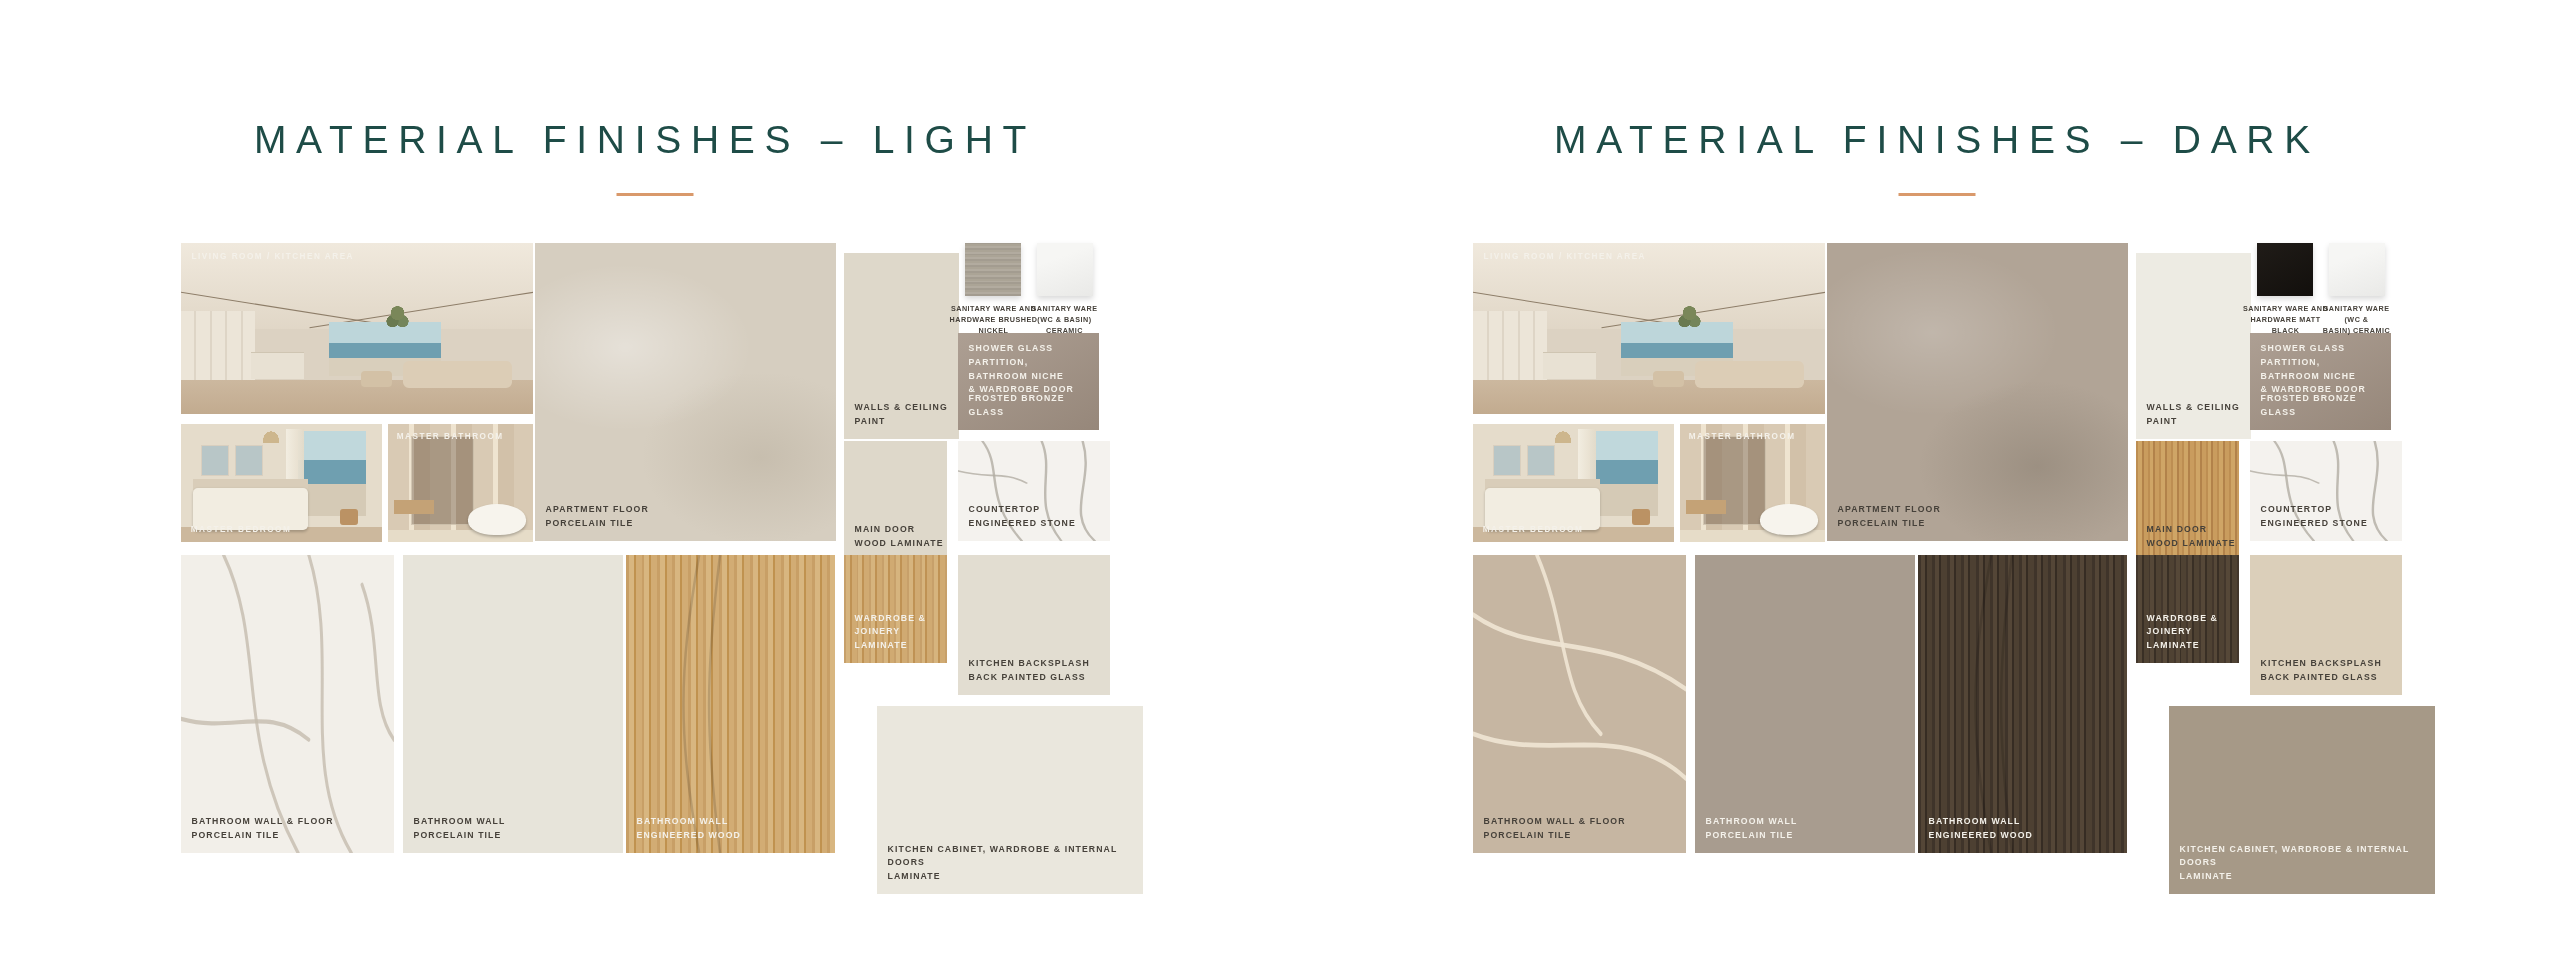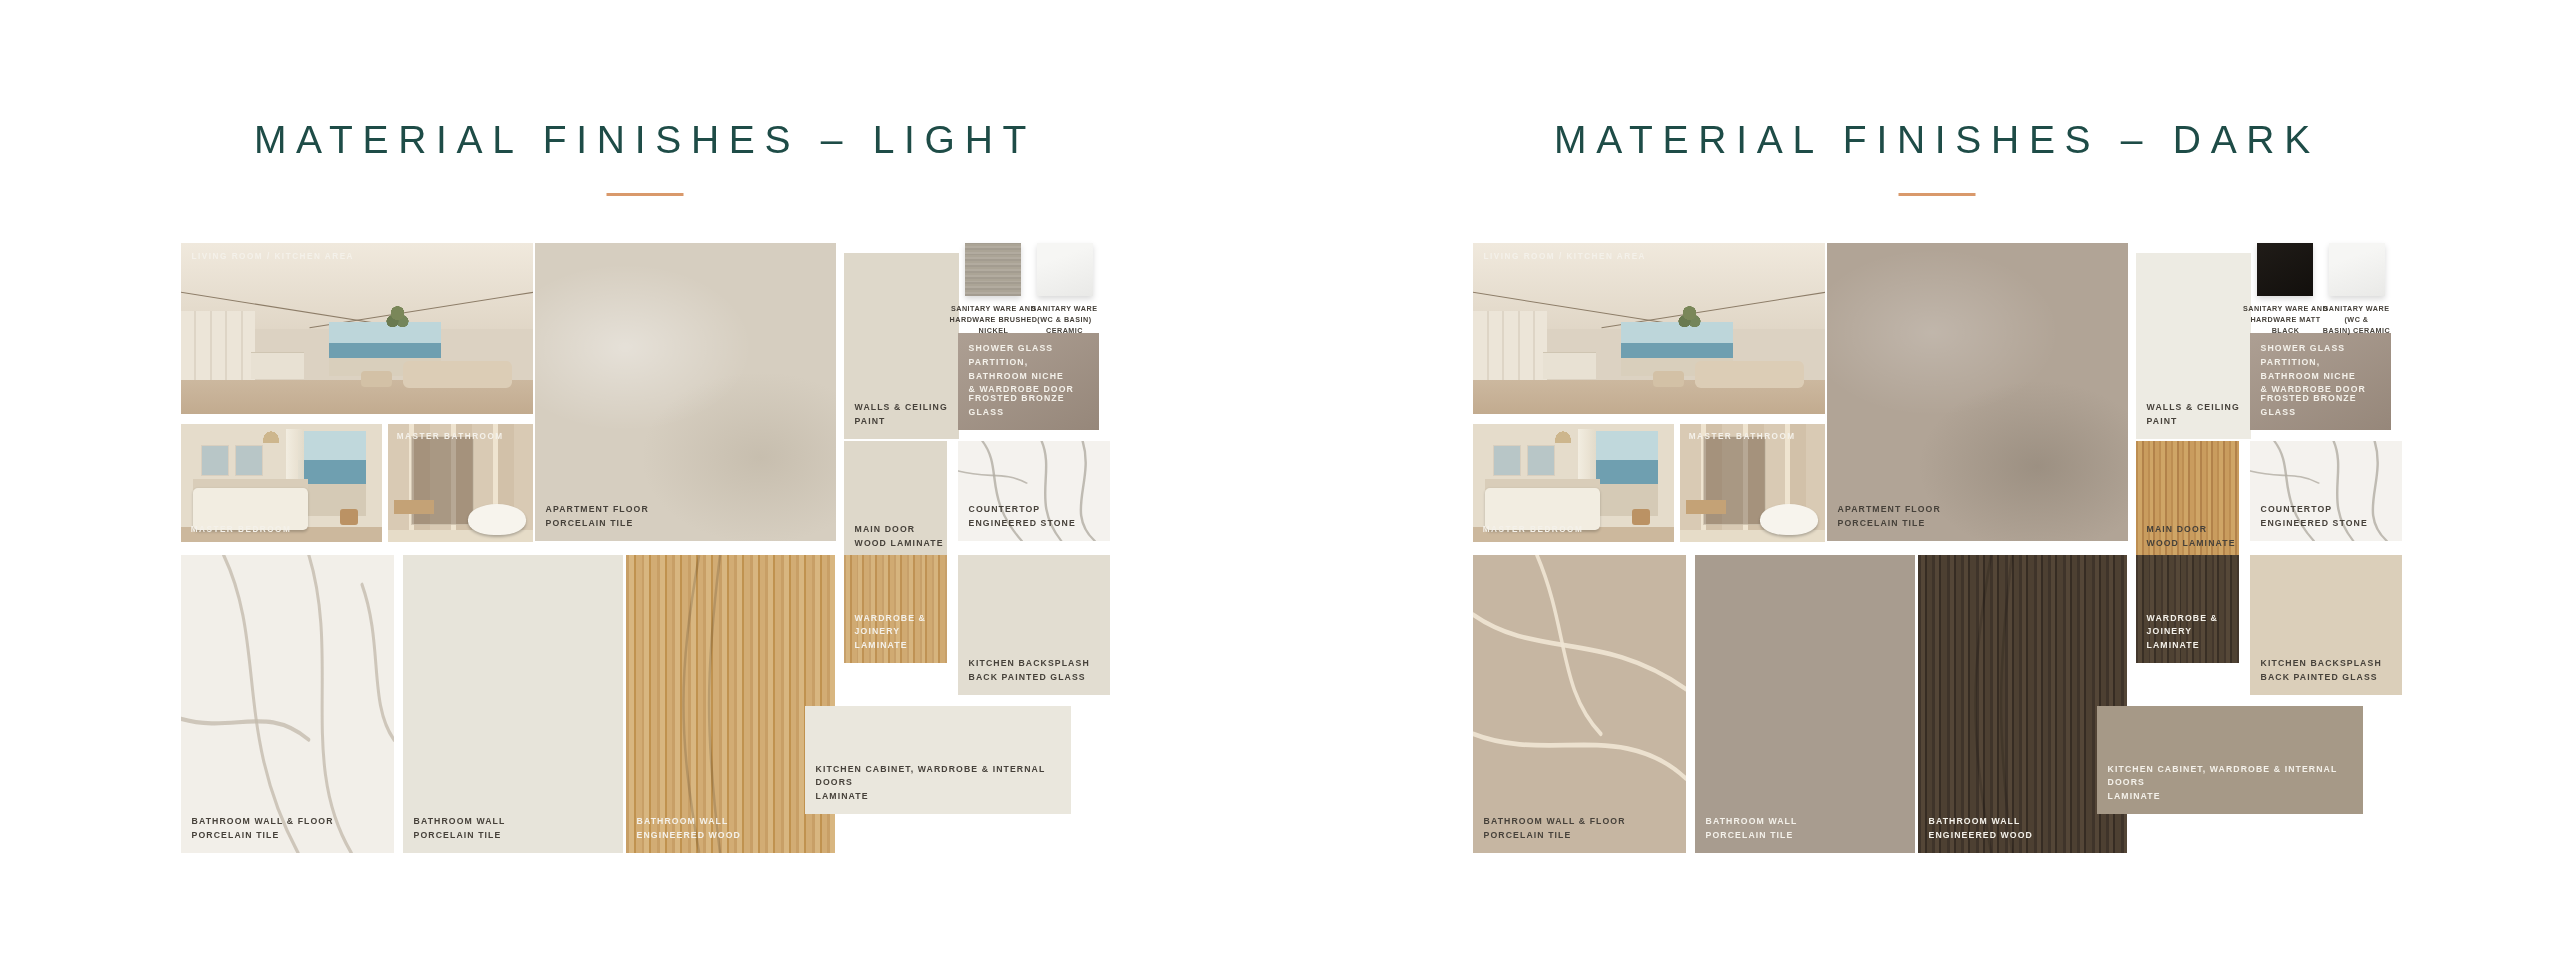--- a/index.html
+++ b/index.html
@@ -1,21 +1,21 @@
 <!DOCTYPE html>
 <html><head>
 <meta charset="utf-8">
 <style>
   html,body{margin:0;padding:0;}
   body{
     width:2576px;height:966px;position:relative;background:#ffffff;
     font-family:"Liberation Sans", sans-serif;overflow:hidden;
   }
   .board{position:absolute;top:0;width:928px;height:966px;}
-  .board.light{left:181px;}
+  .board.light{left:181px;padding-left:20px;}
   .board.dark{left:1473px;text-decoration:underline;}
 
   .title{
     position:absolute;top:118px;left:-58px;width:1044px;margin:0;
     text-align:center;font-size:39px;font-weight:400;letter-spacing:9.7px;
     color:#1e4c47;white-space:nowrap;
   }
   .rule{position:absolute;top:193px;left:50%;transform:translateX(-50%);
     width:77px;height:2.9px;background:#d9996b;}
 
@@ -34,21 +34,21 @@
   .p-s1l{left:767px;top:61px;width:91px;}
   .p-s2l{left:848px;top:61px;width:71px;}
   .p-frost{left:777px;top:90px;width:141px;height:97px;}
   .p-door{left:663px;top:198px;width:103px;height:120px;}
   .p-counter{left:777px;top:198px;width:152px;height:100px;}
   .p-marble{left:0;top:312px;width:213px;height:298px;}
   .p-bwall{left:222px;top:312px;width:220px;height:298px;}
   .p-bwood{left:445px;top:312px;width:209px;height:298px;}
   .p-ward{left:663px;top:312px;width:103px;height:108px;}
   .p-splash{left:777px;top:312px;width:152px;height:140px;}
-  .p-cab{left:624px;top:463px;width:266px;height:108px;}
+  .p-cab{left:696px;top:463px;width:266px;height:188px;}
 
   
   .lbl{
     position:absolute;font-size:8.7px;font-weight:700;letter-spacing:1.1px;
     line-height:1.6;white-space:pre-line;color:#46413a;z-index:5;
   }
   .lbl.lt{color:#f4f1ea;}
   .bl{left:10.6px;bottom:9.7px;}
   .tl{left:10.6px;top:8.7px;}
   .cap{

